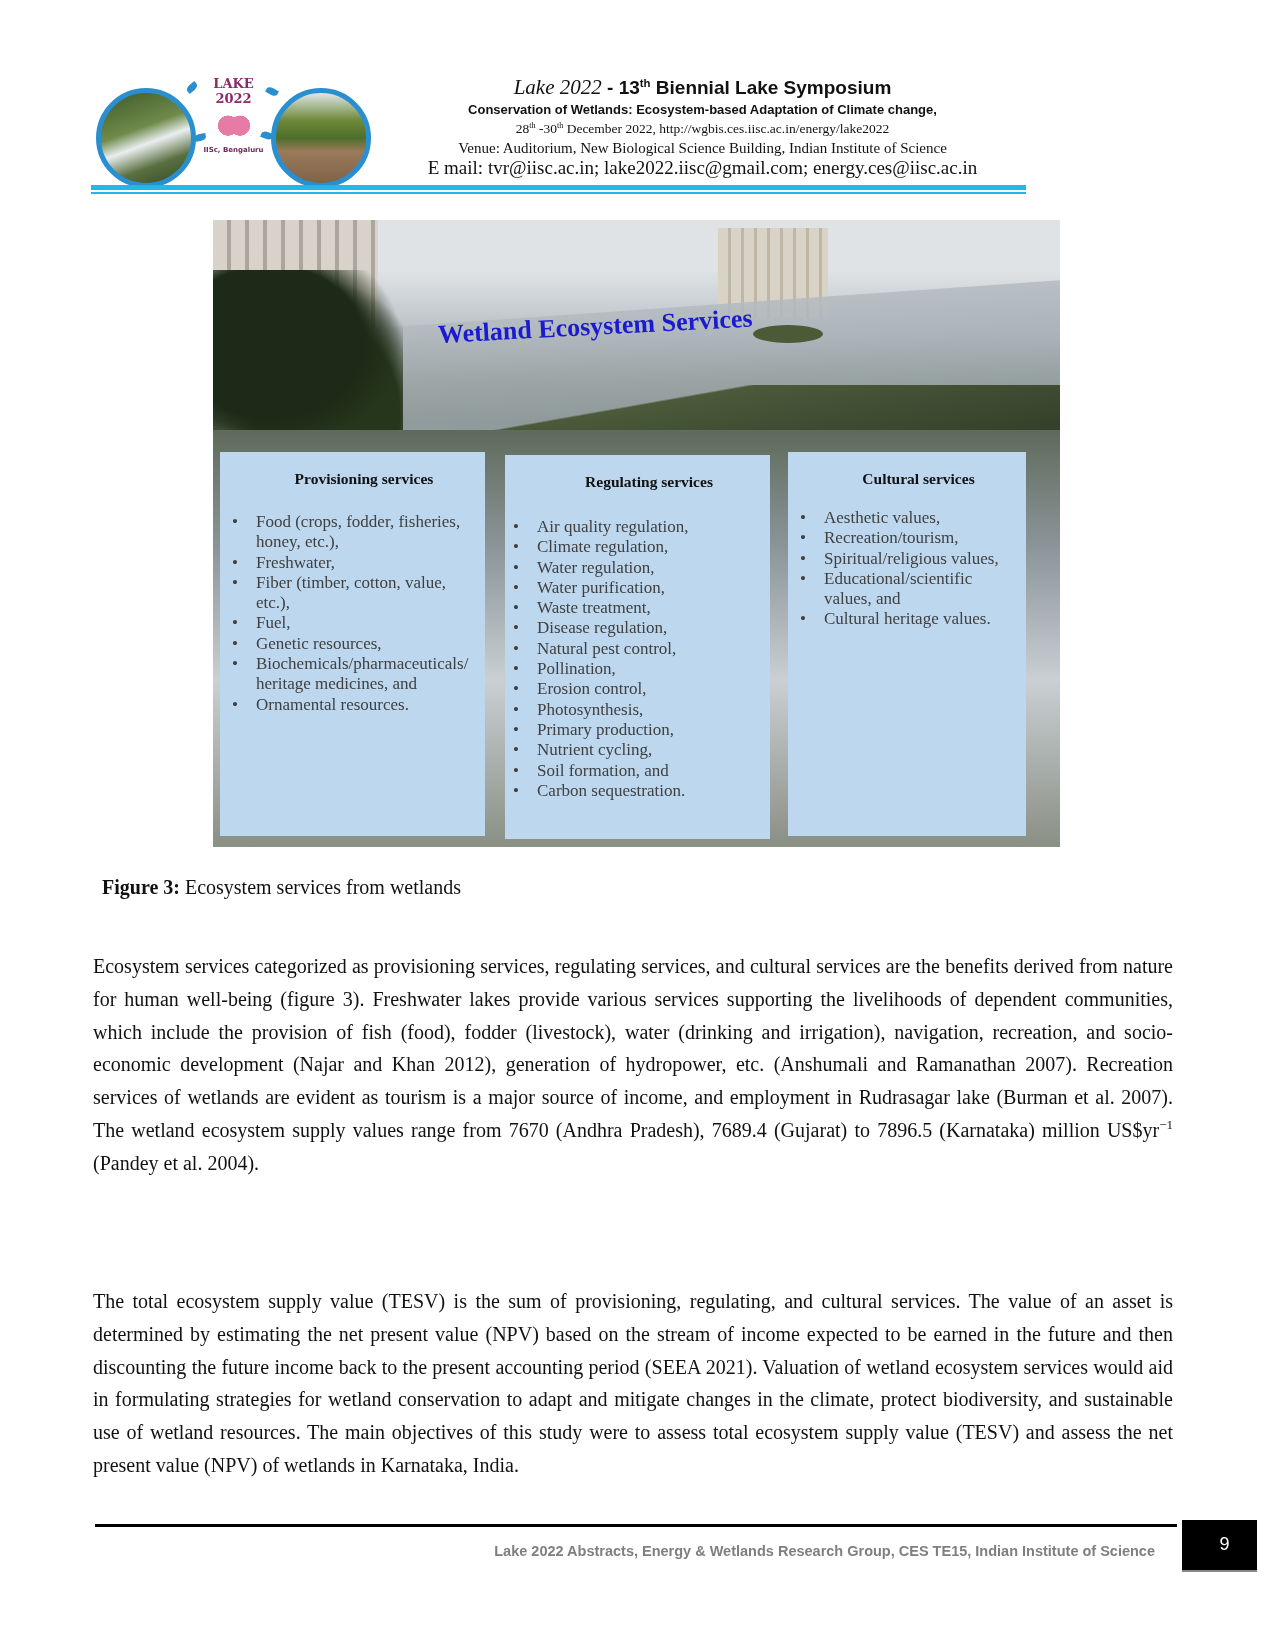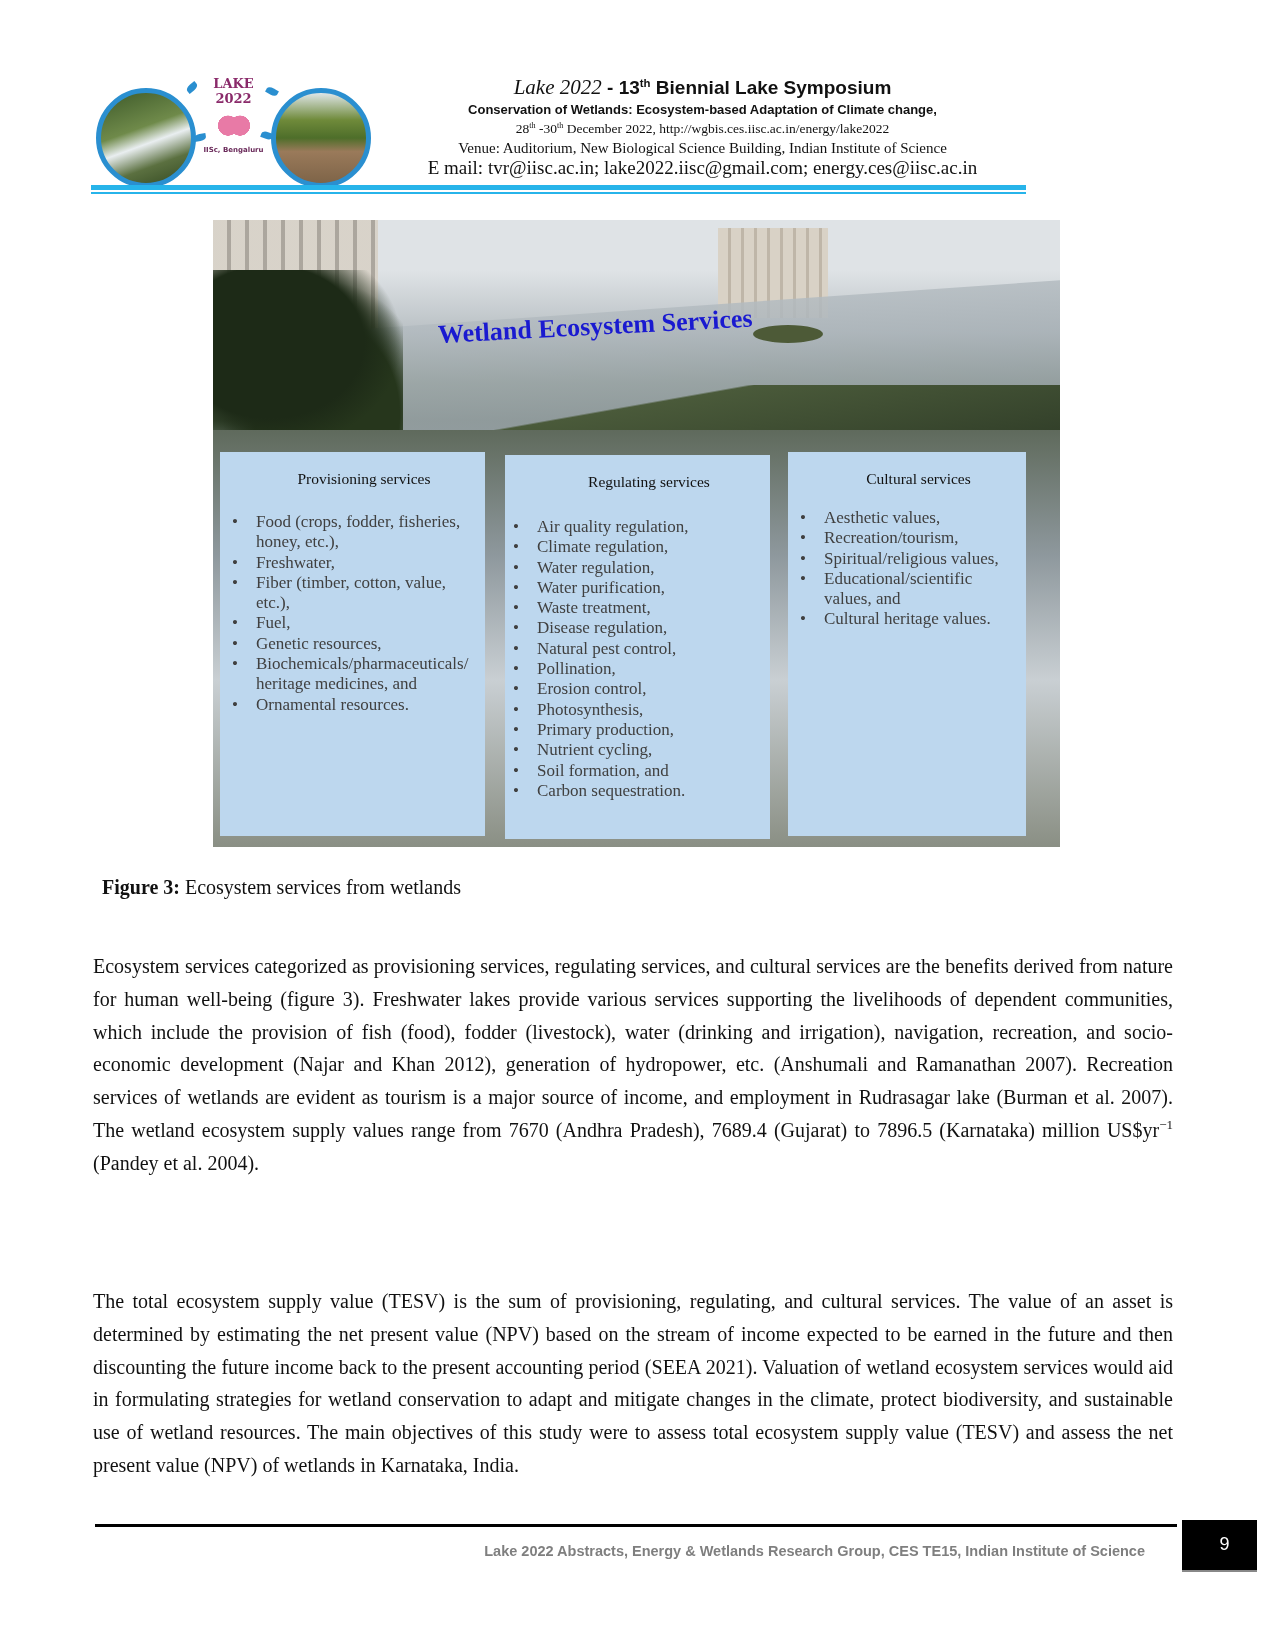--- a/index.html
+++ b/index.html
@@ -39,38 +39,38 @@
   .fig-water { position: absolute; left: 140px; top: 85px; width: 707px; height: 130px; background: linear-gradient(180deg, #b3bbc0, #98a2a8); transform: skewY(-4deg); opacity: 0.85; }
   .fig-island { position: absolute; left: 540px; top: 105px; width: 70px; height: 18px; border-radius: 50%; background: #4d5a37; }
   .fig-bank { position: absolute; left: 150px; top: 165px; width: 697px; height: 70px; background: linear-gradient(170deg, transparent 0 35%, #4a5a3a 36%, #2d3a26 100%); }
   .fig-title { position: absolute; left: 225px; top: 100px; font-family: "Liberation Serif", serif; font-weight: bold; font-size: 26px; color: #1a1ad0; transform: rotate(-3deg); transform-origin: left center; white-space: nowrap; }
   .fig-lower { position: absolute; left: 0; top: 210px; width: 847px; height: 417px; background: linear-gradient(180deg, #5f6a5c 0%, #8e989d 30%, #c9cfd3 60%, #8a8f84 100%); }
 
   .svc-box { position: absolute; top: 232px; height: 384px; background: #bdd7ee; }
   .svc-box.p { left: 7px; width: 265px; }
   .svc-box.r { left: 292px; width: 265px; top: 235px; }
   .svc-box.c { left: 575px; width: 238px; }
-  .svc-box h3 { font-family: "Liberation Serif", serif; font-weight: normal; font-size: 15.5px; text-align: center; margin-top: 18px; color: #111; padding-left: 23px; }
+  .svc-box h3 { font-family: "Liberation Serif", serif; font-weight: bold; font-size: 15.5px; text-align: center; margin-top: 18px; color: #111; padding-left: 23px; }
   .svc-box ul { list-style: none; margin-top: 24px; padding-left: 12px; padding-right: 6px; }
   .svc-box.r ul { padding-left: 8px; margin-top: 26px; }
   .svc-box.c ul { margin-top: 20px; }
   .svc-box li { position: relative; padding-left: 24px; font-family: "Liberation Serif", serif; font-size: 17px; line-height: 20.3px; color: #404040; }
   .svc-box li::before { content: "\2022"; position: absolute; left: 0; top: 0; }
 
   
   .caption { position: absolute; left: 102px; top: 874px; font-size: 20px; line-height: 26px; }
   .caption b { font-weight: bold; }
   .para { position: absolute; left: 93px; width: 1080px; font-size: 20px; line-height: 32.8px; text-align: justify; }
   .para.p1 { top: 950px; }
   .para.p2 { top: 1285px; }
   .para sup { font-size: 65%; vertical-align: super; line-height: 0; }
 
   
   .rule-bottom { position: absolute; left: 95px; top: 1524px; width: 1082px; height: 3px; background: #000; }
-  .footer-text { position: absolute; right: 130px; top: 1543px; font-family: "Liberation Sans", sans-serif; font-weight: bold; font-size: 14.5px; color: #7f7f7f; white-space: nowrap; }
+  .footer-text { position: absolute; right: 120px; top: 1543px; font-family: "Liberation Sans", sans-serif; font-weight: bold; font-size: 14.5px; color: #7f7f7f; white-space: nowrap; }
   .page-box { position: absolute; left: 1182px; top: 1520px; width: 75px; height: 52px; background: #000; border-bottom: 2px solid #888; color: #fff; font-family: "Liberation Sans", sans-serif; font-size: 18px; text-align: center; padding-top: 14px; padding-left: 10px; }
 </style>
 </head>
 <body>
 
 <div class="logo">
   <div class="circle c1"></div>
   <div class="center">
     <div class="lake-txt">LAKE 2022</div>
     <div class="flamingo"></div>

